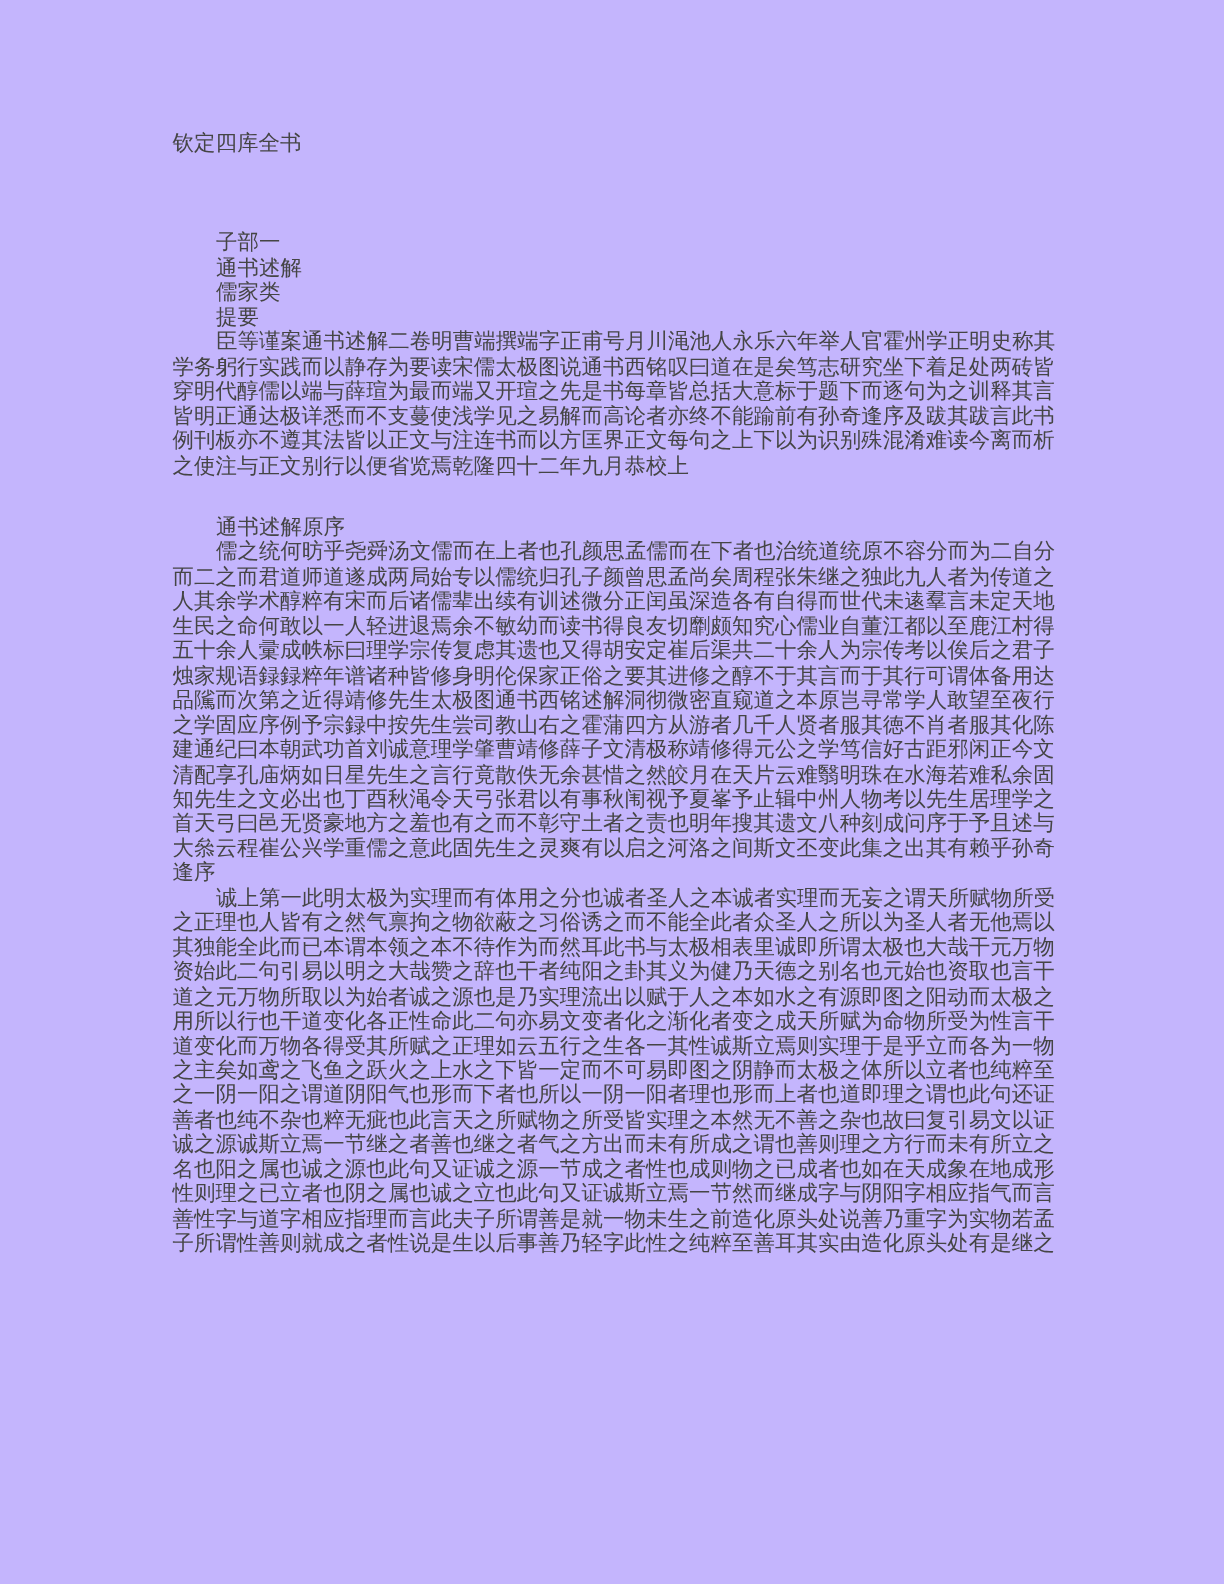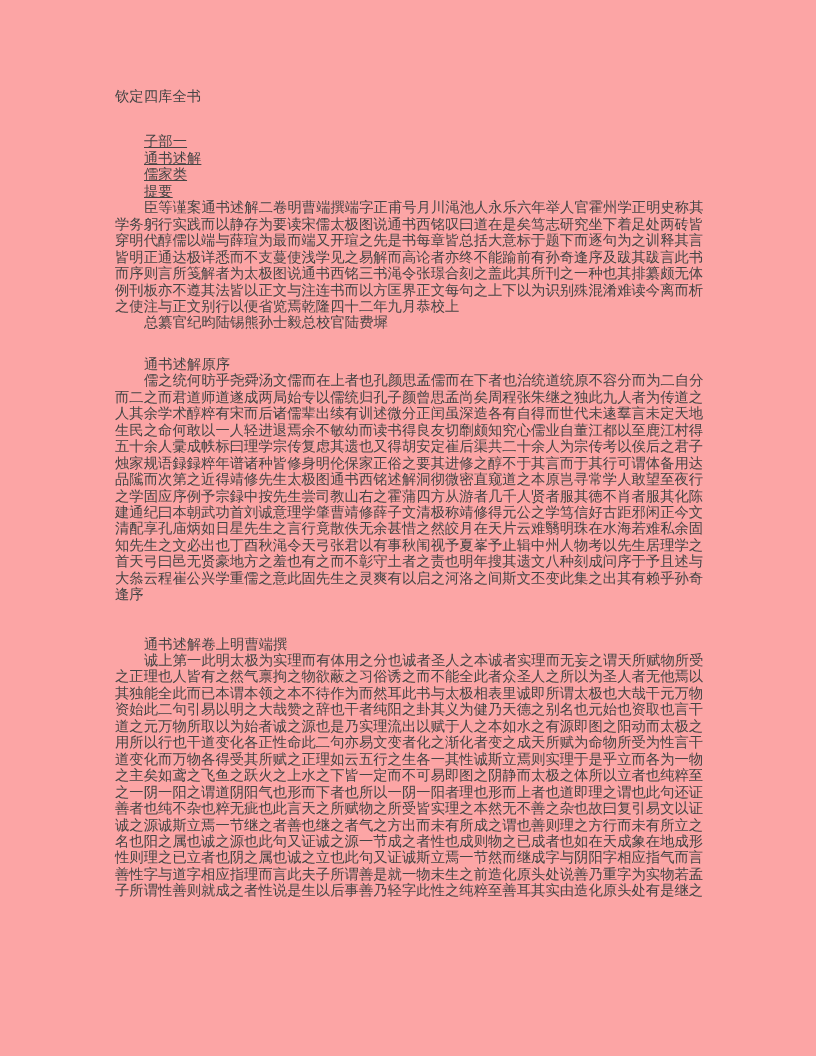--- a/index.html
+++ b/index.html
@@ -24,64 +24,57 @@
     text-align: justify;
     text-justify: inter-character;
   }
   .block { margin: 0; }
   .line { white-space: nowrap; letter-spacing: 0.05px; }
   .line.indent { text-indent: 29px; }
 </style>
 </head>
 <body>
 
-<div class="page" style="background: #fca5a5;">
+<div class="page" style="background: #c4b5fd;">
   <div class="text-column" style="color: rgb(69, 69, 69);">
       <div class="block">
         <div class="line">钦定四库全书</div>
       </div>
-      <div class="block" style="margin-top: 29px; text-decoration: underline;">
+      <div class="block" style="margin-top: 50px;">
         <div class="line indent">子部一</div>
         <div class="line indent">通书述解</div>
         <div class="line indent">儒家类</div>
         <div class="line indent">提要</div>
       </div>
       <div class="block">
         <div class="line indent">臣等谨案通书述解二卷明曹端撰端字正甫号月川渑池人永乐六年举人官霍州学正明史称其</div>
         <div class="line">学务躬行实践而以静存为要读宋儒太极图说通书西铭叹曰道在是矣笃志研究坐下着足处两砖皆</div>
         <div class="line">穿明代醇儒以端与薛瑄为最而端又开瑄之先是书每章皆总括大意标于题下而逐句为之训释其言</div>
         <div class="line">皆明正通达极详悉而不支蔓使浅学见之易解而高论者亦终不能踰前有孙奇逢序及跋其跋言此书</div>
-        <div class="line">而序则言所笺解者为太极图说通书西铭三书渑令张璟合刻之盖此其所刊之一种也其排纂颇无体</div>
         <div class="line">例刊板亦不遵其法皆以正文与注连书而以方匡界正文每句之上下以为识别殊混淆难读今离而析</div>
         <div class="line">之使注与正文别行以便省览焉乾隆四十二年九月恭校上</div>
-      </div>
-      <div class="block">
-        <div class="line indent">总纂官纪昀陆锡熊孙士毅总校官陆费墀</div>
       </div>
       <div class="block" style="margin-top: 25px;">
         <div class="line indent">通书述解原序</div>
       </div>
       <div class="block">
         <div class="line indent">儒之统何昉乎尧舜汤文儒而在上者也孔颜思孟儒而在下者也治统道统原不容分而为二自分</div>
         <div class="line">而二之而君道师道遂成两局始专以儒统归孔子颜曾思孟尚矣周程张朱继之独此九人者为传道之</div>
         <div class="line">人其余学术醇粹有宋而后诸儒辈出续有训述微分正闰虽深造各有自得而世代未逺羣言未定天地</div>
         <div class="line">生民之命何敢以一人轻进退焉余不敏幼而读书得良友切劘颇知究心儒业自董江都以至鹿江村得</div>
         <div class="line">五十余人彚成帙标曰理学宗传复虑其遗也又得胡安定崔后渠共二十余人为宗传考以俟后之君子</div>
         <div class="line">烛家规语録録粹年谱诸种皆修身明伦保家正俗之要其进修之醇不于其言而于其行可谓体备用达</div>
         <div class="line">品隲而次第之近得靖修先生太极图通书西铭述解洞彻微密直窥道之本原岂寻常学人敢望至夜行</div>
         <div class="line">之学固应序例予宗録中按先生尝司教山右之霍蒲四方从游者几千人贤者服其徳不肖者服其化陈</div>
         <div class="line">建通纪曰本朝武功首刘诚意理学肇曹靖修薛子文清极称靖修得元公之学笃信好古距邪闲正今文</div>
         <div class="line">清配享孔庙炳如日星先生之言行竟散佚无余甚惜之然皎月在天片云难翳明珠在水海若难私余固</div>
         <div class="line">知先生之文必出也丁酉秋渑令天弓张君以有事秋闱视予夏峯予止辑中州人物考以先生居理学之</div>
         <div class="line">首天弓曰邑无贤豪地方之羞也有之而不彰守土者之责也明年搜其遗文八种刻成问序于予且述与</div>
         <div class="line">大叅云程崔公兴学重儒之意此固先生之灵爽有以启之河洛之间斯文丕变此集之出其有赖乎孙奇</div>
         <div class="line">逢序</div>
-      </div>
-      <div class="block" style="margin-top: 32.9px;">
-        <div class="line indent">通书述解卷上明曹端撰</div>
       </div>
       <div class="block">
         <div class="line indent">诚上第一此明太极为实理而有体用之分也诚者圣人之本诚者实理而无妄之谓天所赋物所受</div>
         <div class="line">之正理也人皆有之然气禀拘之物欲蔽之习俗诱之而不能全此者众圣人之所以为圣人者无他焉以</div>
         <div class="line">其独能全此而已本谓本领之本不待作为而然耳此书与太极相表里诚即所谓太极也大哉干元万物</div>
         <div class="line">资始此二句引易以明之大哉赞之辞也干者纯阳之卦其义为健乃天德之别名也元始也资取也言干</div>
         <div class="line">道之元万物所取以为始者诚之源也是乃实理流出以赋于人之本如水之有源即图之阳动而太极之</div>
         <div class="line">用所以行也干道变化各正性命此二句亦易文变者化之渐化者变之成天所赋为命物所受为性言干</div>
         <div class="line">道变化而万物各得受其所赋之正理如云五行之生各一其性诚斯立焉则实理于是乎立而各为一物</div>
         <div class="line">之主矣如鸢之飞鱼之跃火之上水之下皆一定而不可易即图之阴静而太极之体所以立者也纯粹至</div>

